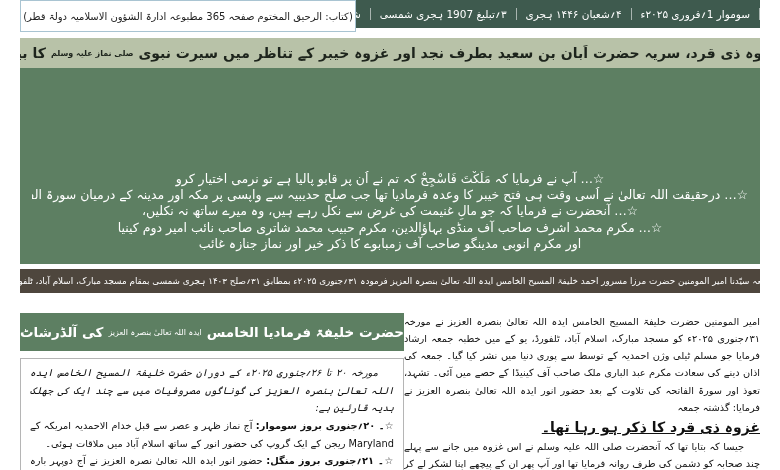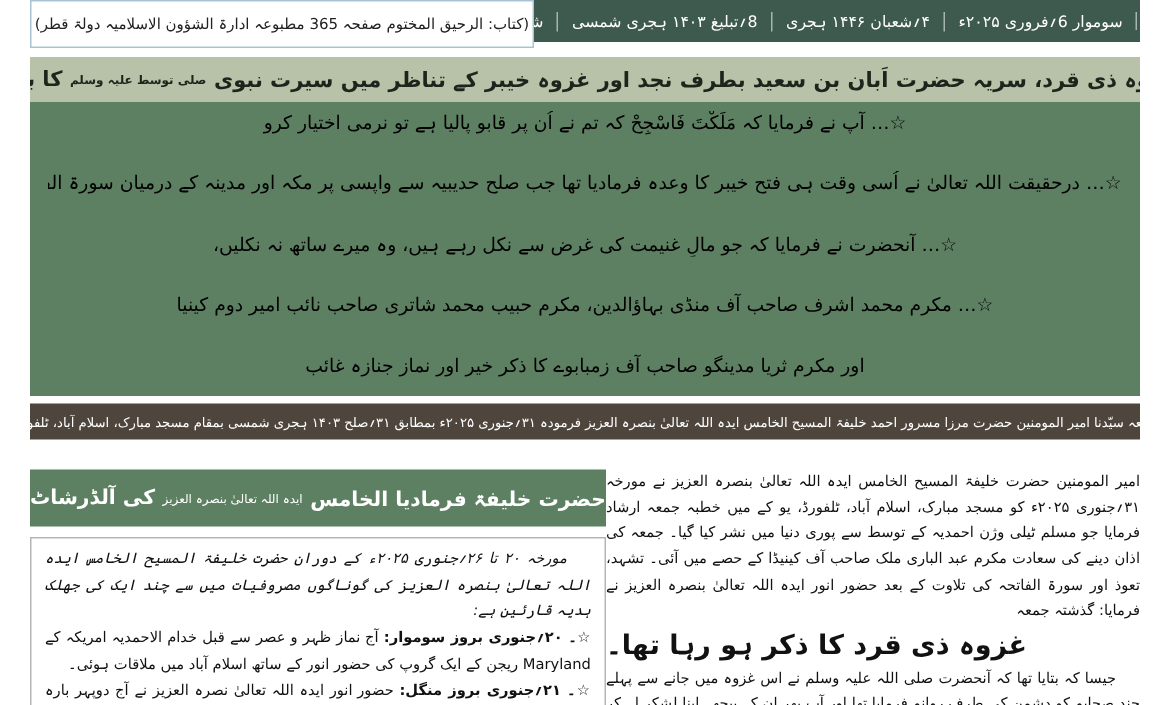--- a/index.html
+++ b/index.html
@@ -31,39 +31,39 @@
   
   .headline-band {
     margin-top: 4px; height: 30px; background: #b8c2a8; color: #1d241c;
     display: flex; align-items: center; justify-content: center; gap: 5px;
     font-weight: bold; font-size: 14px; white-space: nowrap; overflow: hidden;
   }
   .headline-band .saw { font-size: 8px; font-weight: bold; }
 
   
   .highlight-band {
-    background: #5d7f62; color: #000000; height: 196px;
+    background: #5d7f62; color: #ffffff; height: 196px;
     padding: 6px 12px 12px;
-    display: flex; flex-direction: column; justify-content: space-between;
+    display: flex; flex-direction: column; justify-content: flex-end;
   }
   .highlight-line { text-align: center; font-size: 12.5px; line-height: 1.3; white-space: nowrap; overflow: hidden; }
 
   
   .summary-strip {
     margin-top: 5px; height: 24px; background: #4e463d; color: #fff;
     display: flex; align-items: center; justify-content: center;
     font-size: 8.8px; white-space: nowrap; overflow: hidden;
   }
 
   
   .body-row { margin-top: 20px; display: flex; align-items: flex-start; height: 170px; }
   .col-khutba { flex: 37; color: #111; }
   .col-khutba p { margin: 0 0 2px; font-size: 9.8px; line-height: 1.75; text-align: justify; }
   .col-khutba p.indent { text-indent: 16px; }
-  .khutba-subheading { text-align: left; font-weight: bold; font-size: 18px; margin: 3px 0 3px; }
+  .khutba-subheading { text-align: right; font-weight: bold; font-size: 14px; margin: 3px 0 3px; text-decoration: underline; }
 
   .col-masroof { flex: 35; }
   .masroof-header {
     background: #5d7f62; color: #fff; height: 38px;
     display: flex; align-items: center; justify-content: center; gap: 5px;
     font-weight: bold; font-size: 13.5px; white-space: nowrap; overflow: hidden;
   }
   .masroof-header .small { font-size: 8px; font-weight: normal; }
   .masroof-box {
     margin-top: 7px; border: 1px solid #b5b5b5; background: #fff;
@@ -75,40 +75,40 @@
   .masroof-box .lead { font-weight: bold; }
 </style>
 </head>
 <body>
 
 <div class="page">
 
   <div class="top-row">
     <div class="issue-bar">
       <span class="seg">جلد ۳۲</span>
-      <span class="seg">سوموار 6؍فروری ۲۰۲۵ء</span>
+      <span class="seg">سوموار 1؍فروری ۲۰۲۵ء</span>
       <span class="seg">۴؍شعبان ۱۴۴۶ ہجری</span>
-      <span class="seg">8؍تبلیغ ۱۴۰۳ ہجری شمسی</span>
+      <span class="seg">۳؍تبلیغ 1907 ہجری شمسی</span>
       <span class="seg">شمارہ ۲۹</span>
     </div>
     <div class="bookref-box">(کتاب: الرحیق المختوم صفحہ 365 مطبوعہ ادارۃ الشؤون الاسلامیہ دولۃ قطر)</div>
   </div>
 
   <div class="headline-band">
     <span>غزوہ ذی قرد، سریہ حضرت اَبان بن سعید بطرف نجد اور غزوہ خیبر کے تناظر میں سیرت نبوی</span>
-    <span class="saw">صلی توسط علیہ وسلم</span>
+    <span class="saw">صلی نماز علیہ وسلم</span>
     <span>کا بیان</span>
   </div>
 
   <div class="highlight-band">
     <div class="highlight-line">☆… آپ نے فرمایا کہ مَلَکْتَ فَاسْجِحْ کہ تم نے اُن پر قابو پالیا ہے تو نرمی اختیار کرو</div>
     <div class="highlight-line">☆… درحقیقت اللہ تعالیٰ نے اُسی وقت ہی فتح خیبر کا وعدہ فرمادیا تھا جب صلح حدیبیہ سے واپسی پر مکہ اور مدینہ کے درمیان سورۃ الفتح نازل ہوئی</div>
     <div class="highlight-line">☆… آنحضرت نے فرمایا کہ جو مالِ غنیمت کی غرض سے نکل رہے ہیں، وہ میرے ساتھ نہ نکلیں،</div>
     <div class="highlight-line">☆… مکرم محمد اشرف صاحب آف منڈی بہاؤالدین، مکرم حبیب محمد شاتری صاحب نائب امیر دوم کینیا</div>
-    <div class="highlight-line">اور مکرم ثریا مدینگو صاحب آف زمبابوے کا ذکر خیر اور نماز جنازہ غائب</div>
+    <div class="highlight-line">اور مکرم انوبی مدینگو صاحب آف زمبابوے کا ذکر خیر اور نماز جنازہ غائب</div>
   </div>
 
   <div class="summary-strip">خلاصہ خطبہ جمعہ سیّدنا امیر المومنین حضرت مرزا مسرور احمد خلیفۃ المسیح الخامس ایدہ اللہ تعالیٰ بنصرہ العزیز فرمودہ ۳۱؍جنوری ۲۰۲۵ء بمطابق ۳۱؍صلح ۱۴۰۳ ہجری شمسی بمقام مسجد مبارک، اسلام آباد، ٹلفورڈ (سرے)، یو کے</div>
 
   <div class="body-row">
 
     <div class="col-khutba">
       <p>امیر المومنین حضرت خلیفۃ المسیح الخامس ایدہ اللہ تعالیٰ بنصرہ العزیز نے مورخہ ۳۱؍جنوری ۲۰۲۵ء کو مسجد مبارک، اسلام آباد، ٹلفورڈ، یو کے میں خطبہ جمعہ ارشاد فرمایا جو مسلم ٹیلی وژن احمدیہ کے توسط سے پوری دنیا میں نشر کیا گیا۔ جمعہ کی اذان دینے کی سعادت مکرم عبد الباری ملک صاحب آف کینیڈا کے حصے میں آئی۔ تشہد، تعوذ اور سورۃ الفاتحہ کی تلاوت کے بعد حضور انور ایدہ اللہ تعالیٰ بنصرہ العزیز نے فرمایا: گذشتہ جمعہ</p>
       <div class="khutba-subheading">غزوہ ذی قرد کا ذکر ہو رہا تھا۔</div>
       <p class="indent">جیسا کہ بتایا تھا کہ آنحضرت صلی اللہ علیہ وسلم نے اس غزوہ میں جانے سے پہلے چند صحابہ کو دشمن کی طرف روانہ فرمایا تھا اور آپ پھر ان کے پیچھے اپنا لشکر لے کر روانہ ہوئے۔</p>

